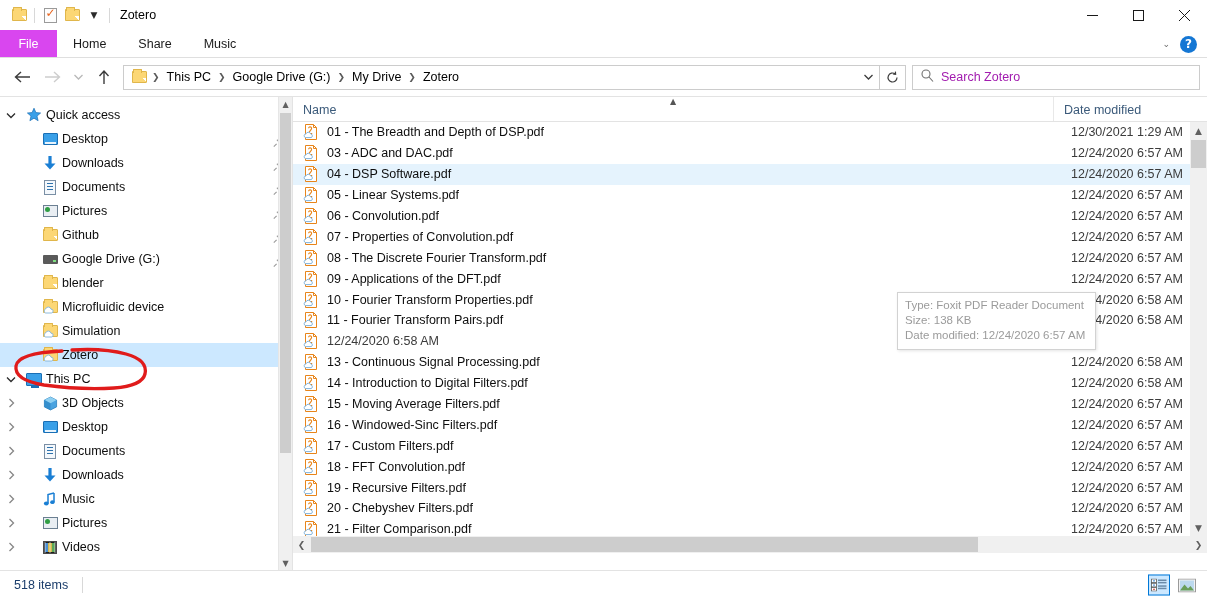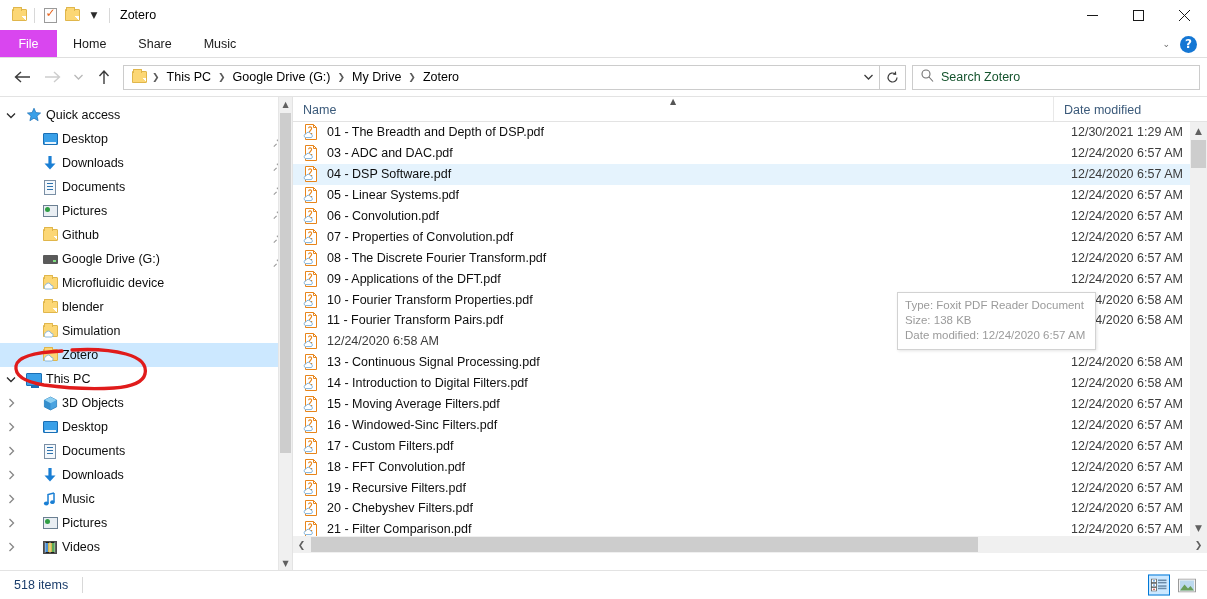--- a/index.html
+++ b/index.html
@@ -149,21 +149,21 @@
     font-size: 13px; color: #3c3c3c; background: #fff;
     font-family: "DejaVu Sans", sans-serif;
   }
   .searchbox {
     width: 288px; height: 25px; margin-left: 6px;
     border: 1px solid #cccccc; background: #ffffff;
     display: flex; align-items: center; gap: 7px;
     padding: 0 8px;
   }
   .search-ico { flex: 0 0 auto; }
-  .search-ph { font-size: 12.5px; color: #14532d; }
+  .search-ph { font-size: 12.5px; color: #a21caf; }
 
   
   .body {
     flex: 1 1 auto; display: flex;
     border-top: 1px solid #e3e3e3;
     overflow: hidden; position: relative;
   }
 
   
   .navpane {
@@ -606,35 +606,35 @@
             <span class="nav-label">Google Drive (G:)</span>
             <span class="pin"><svg viewBox="0 0 11 11" width="11" height="11">
                 <path d="M6.8 0.8 L10.2 4.2 L8.4 5 L7.4 7.6 L3.4 3.6 L6 2.6 Z" fill="#9a9a9a"></path>
                 <line x1="3.6" y1="7.4" x2="0.8" y2="10.2" stroke="#9a9a9a" stroke-width="1.1"></line>
               </svg></span>
           </div>
           <div class="nav-row">
             <span class="nav-exp"></span>
             <span style="width: 16px; flex: 0 0 16px;"></span>
             <span class="nav-ico">
+              <span class="ic-folder"></span>
+            </span>
+            <span class="nav-label">blender</span>
+          </div>
+          <div class="nav-row">
+            <span class="nav-exp"></span>
+            <span style="width: 16px; flex: 0 0 16px;"></span>
+            <span class="nav-ico">
               <span class="ic-folder cloud" style="position:relative">
                 <svg class="cloud-badge" viewBox="0 0 11 8">
                   <path d="M2.6 7 A2.1 2.1 0 0 1 2.6 3 A2.8 2.8 0 0 1 8 3.2 A1.9 1.9 0 0 1 8.4 7 Z" fill="#ffffff" stroke="#7fb3dd" stroke-width=".9"></path>
                 </svg>
               </span>
             </span>
             <span class="nav-label">Microfluidic device</span>
-          </div>
-          <div class="nav-row">
-            <span class="nav-exp"></span>
-            <span style="width: 16px; flex: 0 0 16px;"></span>
-            <span class="nav-ico">
-              <span class="ic-folder"></span>
-            </span>
-            <span class="nav-label">blender</span>
           </div>
           <div class="nav-row">
             <span class="nav-exp"></span>
             <span style="width: 16px; flex: 0 0 16px;"></span>
             <span class="nav-ico">
               <span class="ic-folder cloud" style="position:relative">
                 <svg class="cloud-badge" viewBox="0 0 11 8">
                   <path d="M2.6 7 A2.1 2.1 0 0 1 2.6 3 A2.8 2.8 0 0 1 8 3.2 A1.9 1.9 0 0 1 8.4 7 Z" fill="#ffffff" stroke="#7fb3dd" stroke-width=".9"></path>
                 </svg>
               </span>

